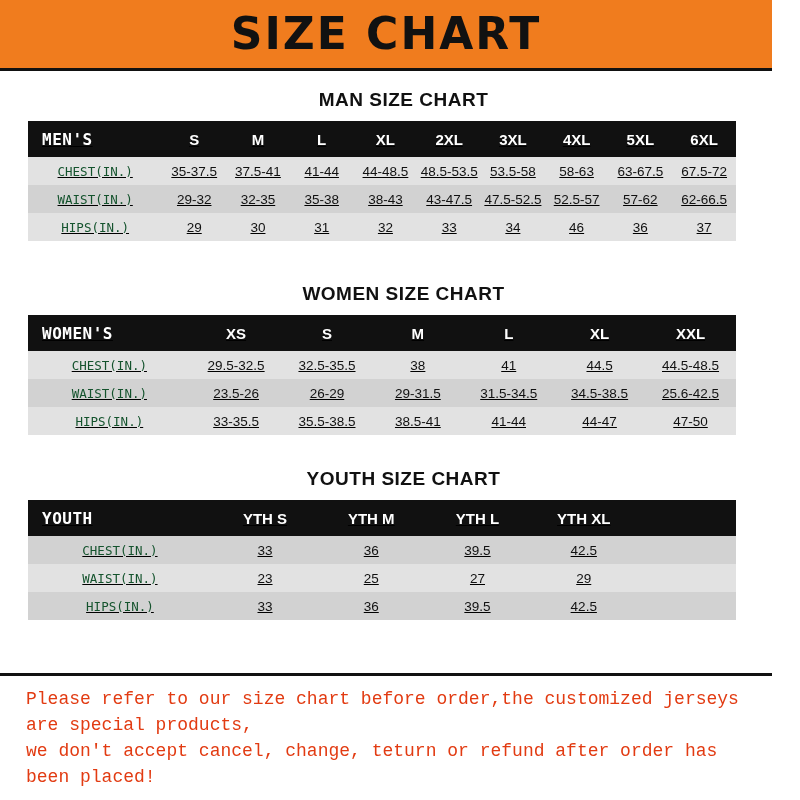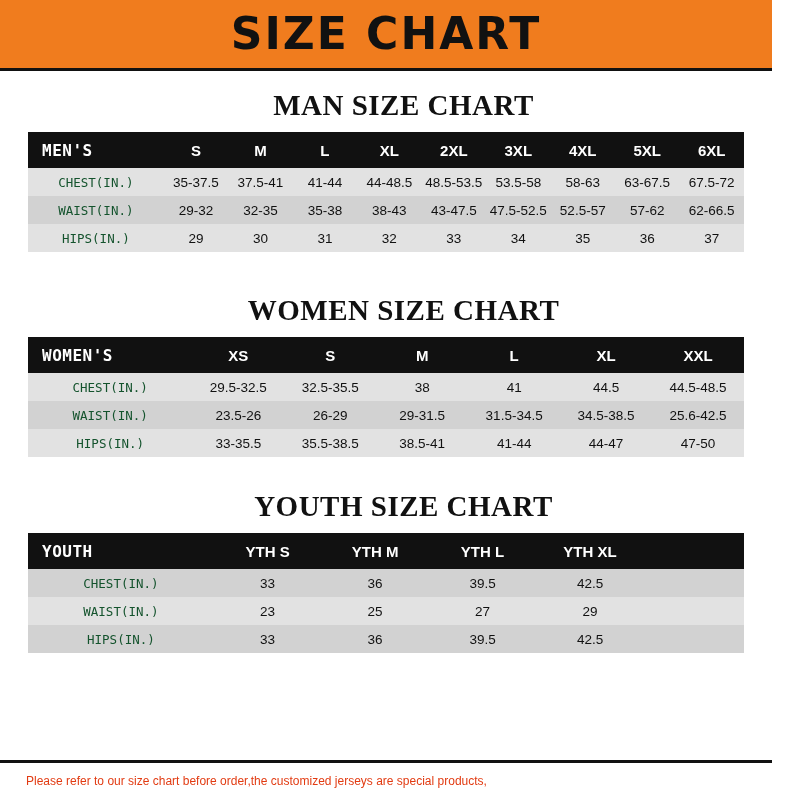--- a/index.html
+++ b/index.html
@@ -33,34 +33,35 @@
     font-family: "DejaVu Sans", sans-serif;
     font-weight: bold;
     font-size: 44px;
     letter-spacing: 2px;
     color: #111111;
     line-height: 1;
   }
   
   .section-title {
     text-align: center;
-    font-family: Liberation Serif, serif;
+    font-family: Liberation Sans, sans-serif;
     font-weight: bold;
-    font-size: 29px;
+    font-size: 19px;
     color: #111111;
     letter-spacing: 0.5px;
     padding-left: 35px;
   }
   .sec-man-title { margin-top: 18px; }
   .sec-women-title { margin-top: 42px; }
   .sec-youth-title { margin-top: 33px; }
 
   
   .tbl-wrap {
-    margin: 10px 28px 0 28px;
+    margin: 10px 36px 0 28px;
+    text-decoration: underline;
   }
   table.size-table {
     width: 100%;
     border-collapse: collapse;
     table-layout: fixed;
   }
   table.size-table th,
   table.size-table td {
     text-align: center;
     font-size: 13.5px;
@@ -100,23 +101,23 @@
     left: 0;
     right: 0;
     bottom: 10px;
     padding: 0 26px;
     box-sizing: border-box;
     border-top: 3px solid #111111;
     padding-top: 10px;
   }
   .footer-line {
     color: #e23b12;
-    font-size: 12px;
+    font-size: 18px;
     line-height: 1.45;
-    font-family: Liberation Sans, sans-serif;
+    font-family: Liberation Mono, monospace;
   }
 </style>
 </head>
 <body>
 
 <div class="page">
 
   <div class="banner">
     <div class="banner-title">SIZE CHART</div>
   </div>
@@ -164,21 +165,21 @@
           <td>62-66.5</td>
         </tr>
         <tr class="odd">
           <td class="rowlab">HIPS(IN.)</td>
           <td>29</td>
           <td>30</td>
           <td>31</td>
           <td>32</td>
           <td>33</td>
           <td>34</td>
-          <td>35</td>
+          <td>46</td>
           <td>36</td>
           <td>37</td>
         </tr>
       </tbody>
     </table>
   </div>
 
   <div class="section-title sec-women-title">WOMEN SIZE CHART</div>
   <div class="tbl-wrap">
     <table class="size-table">
@@ -262,15 +263,16 @@
           <td>39.5</td>
           <td>42.5</td>
           <td></td>
         </tr>
       </tbody>
     </table>
   </div>
 
   <div class="footer-note">
     <div class="footer-line">Please refer to our size chart before order,the customized jerseys are special products,</div>
+    <div class="footer-line">we don't accept cancel, change, teturn or refund after order has been placed!</div>
   </div>
 
 </div>
 
 </body></html>

